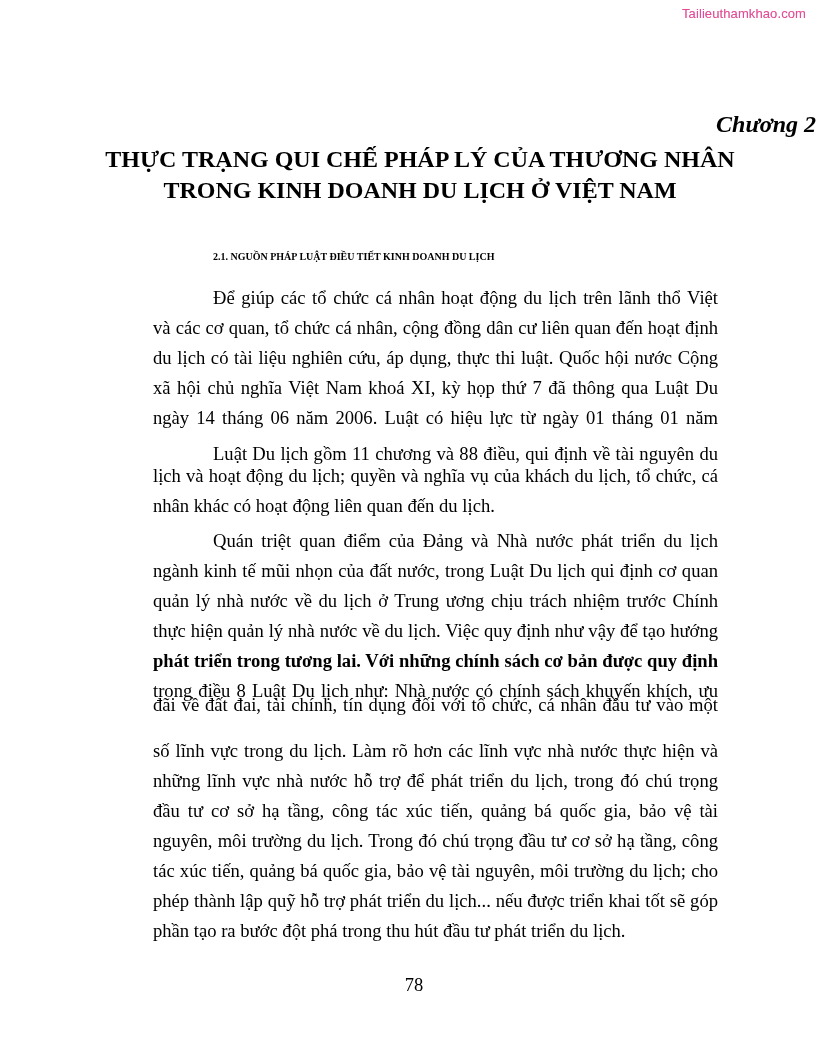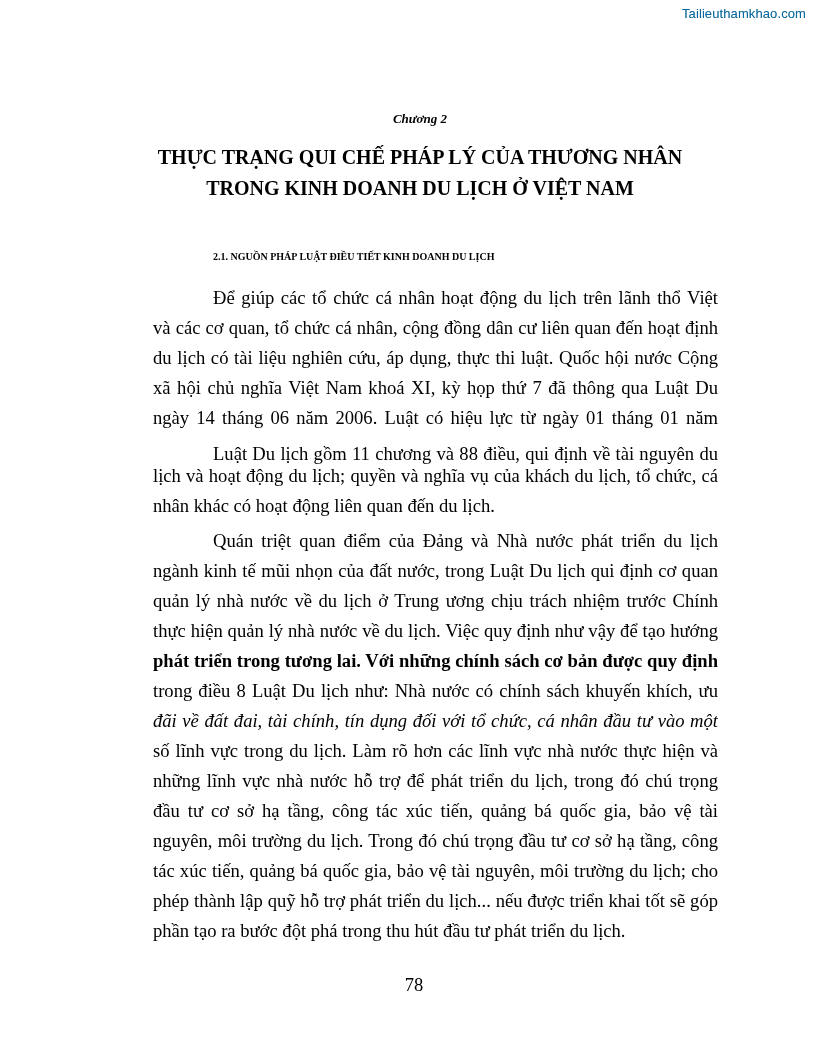--- a/index.html
+++ b/index.html
@@ -14,43 +14,43 @@
       overflow: hidden;
       font-family: "Liberation Serif", "DejaVu Serif", serif;
       color: #000000;
     }
     .watermark {
       position: absolute;
       top: 6px;
       right: 10px;
       font-family: "Liberation Sans", "DejaVu Sans", sans-serif;
       font-size: 13px;
-      color: #0369a1;
+      color: #ec4899;
       letter-spacing: 0.1px;
       text-shadow: 0 0 0.5px #cccccc;
     }
     .chapter-label {
       position: absolute;
       top: 111px;
       left: 0;
       width: 816px;
-      text-align: center;
+      text-align: right;
       font-style: italic;
       font-weight: bold;
-      font-size: 13px;
+      font-size: 24px;
       padding-left: 24px;
       box-sizing: border-box;
     }
     .chapter-title {
       position: absolute;
       left: 0;
       width: 816px;
       text-align: center;
       font-weight: bold;
-      font-size: 20px;
+      font-size: 24px;
       padding-left: 24px;
       box-sizing: border-box;
     }
     .chapter-title.l1 { top: 146px; }
     .chapter-title.l2 { top: 177px; }
     .section-heading {
       position: absolute;
       top: 251px;
       left: 213px;
       font-weight: bold;
@@ -111,21 +111,21 @@
   <div class="line last" style="top: 60px; white-space: normal; overflow: hidden;">nhân khác có hoạt động liên quan đến du lịch.</div>
 </div>
 
 <div class="body-text" style="top:527px;">
   <div class="line first" style="top: 0px; white-space: normal; overflow: hidden;">Quán triệt quan điểm của Đảng và Nhà nước phát triển du lịch thành</div>
   <div class="line" style="top: 30px; white-space: normal; overflow: hidden;">ngành kinh tế mũi nhọn của đất nước, trong Luật Du lịch qui định cơ quan</div>
   <div class="line" style="top: 60px; white-space: normal; overflow: hidden;">quản lý nhà nước về du lịch ở Trung ương chịu trách nhiệm trước Chính phủ</div>
   <div class="line" style="top: 90px; white-space: normal; overflow: hidden;">thực hiện quản lý nhà nước về du lịch. Việc quy định như vậy để tạo hướng</div>
   <div class="line" style="top: 120px; white-space: normal; overflow: hidden; font-weight: bold;">phát triển trong tương lai. Với những chính sách cơ bản được quy định</div>
   <div class="line" style="top: 150px; white-space: normal; overflow: hidden;">trong điều 8 Luật Du lịch như: Nhà nước có chính sách khuyến khích, ưu</div>
-  <div class="line" style="top: 180px; white-space: normal; overflow: hidden; font-style: italic;">đãi về đất đai, tài chính, tín dụng đối với tổ chức, cá nhân đầu tư vào một</div>
+  <div class="line" style="top: 164px; white-space: normal; overflow: hidden;">đãi về đất đai, tài chính, tín dụng đối với tổ chức, cá nhân đầu tư vào một</div>
   <div class="line" style="top: 210px; white-space: normal; overflow: hidden;">số lĩnh vực trong du lịch. Làm rõ hơn các lĩnh vực nhà nước thực hiện và</div>
   <div class="line" style="top: 240px; white-space: normal; overflow: hidden;">những lĩnh vực nhà nước hỗ trợ để phát triển du lịch, trong đó chú trọng</div>
   <div class="line" style="top: 270px; white-space: normal; overflow: hidden;">đầu tư cơ sở hạ tầng, công tác xúc tiến, quảng bá quốc gia, bảo vệ tài</div>
   <div class="line" style="top: 300px; white-space: normal; overflow: hidden;">nguyên, môi trường du lịch. Trong đó chú trọng đầu tư cơ sở hạ tầng, công</div>
   <div class="line" style="top: 330px; white-space: normal; overflow: hidden;">tác xúc tiến, quảng bá quốc gia, bảo vệ tài nguyên, môi trường du lịch; cho</div>
   <div class="line" style="top: 360px; white-space: normal; overflow: hidden;">phép thành lập quỹ hỗ trợ phát triển du lịch... nếu được triển khai tốt sẽ góp</div>
   <div class="line last" style="top: 390px; white-space: normal; overflow: hidden;">phần tạo ra bước đột phá trong thu hút đầu tư phát triển du lịch.</div>
 </div>
 
 <div class="page-number">78</div>

